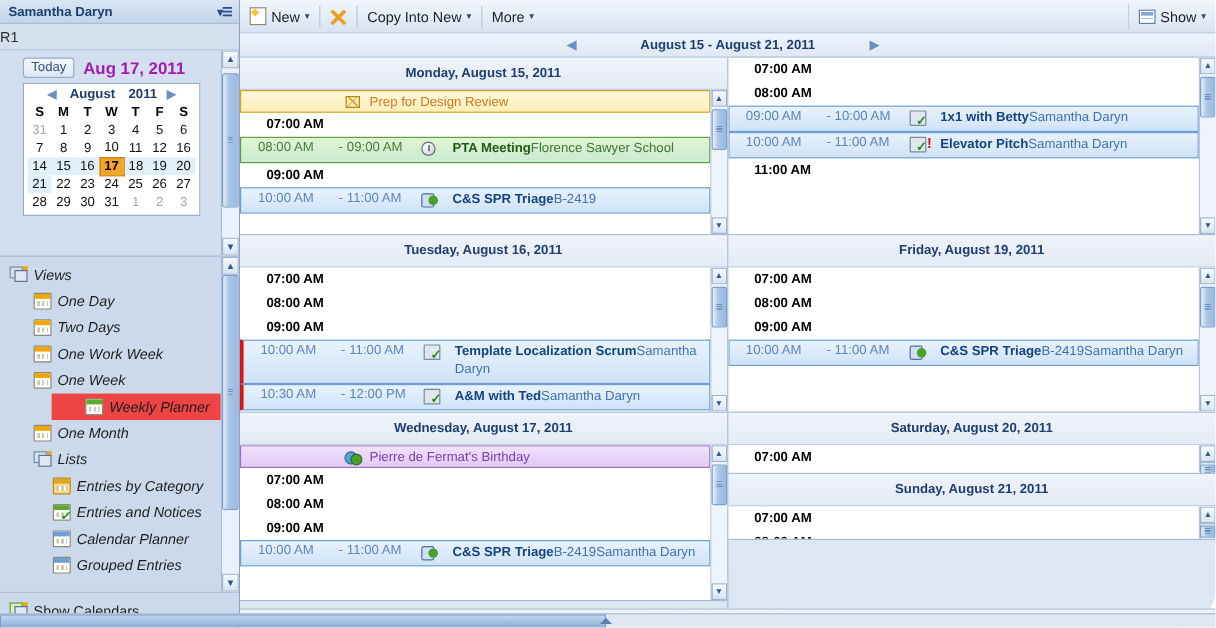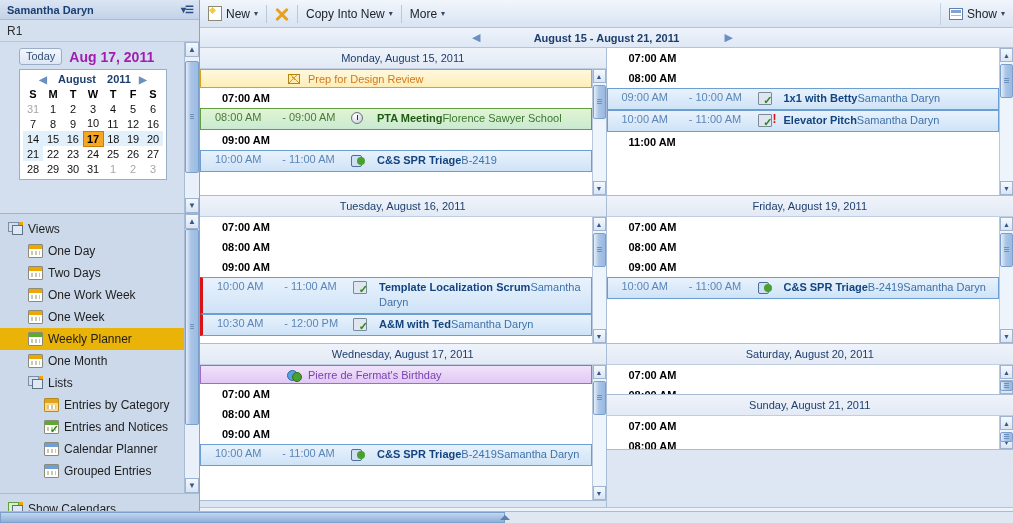--- a/index.html
+++ b/index.html
@@ -9,20 +9,21 @@
     overflow: hidden;
     font-family: "Liberation Sans", sans-serif;
     font-size: 11px;
     background: #ffffff;
   }
   #app {
     width: 1013px; height: 523px;
     display: flex;
     position: relative;
     background: linear-gradient(to bottom,#e8eef7,#dce5f2);
+    border-radius: 32px;
   }
 
   
   #sidebar {
     width: 200px; height: 523px;
     display: flex; flex-direction: column;
     background: #ccd9ea;
     border-right: 1px solid #8ea3c0;
     position: relative;
   }
@@ -34,21 +35,20 @@
     padding: 0 4px 0 7px;
     font-weight: bold; font-size: 11px; color: #1b3f73;
   }
   .sb-title .label { flex: 1; }
   .sb-menu-icon { color:#2a4f87; font-size:10px; letter-spacing:-1px; padding-right:2px;}
   .sb-sub {
     height: 22px;
     background: #d5e0ee;
     border-bottom: 1px solid #b5c6dd;
     display:flex; align-items:center;
-    padding-left: 7px;
     font-size: 12px; color: #2e2e2e;
   }
   .sb-upper {
     height: 172px;
     position: relative;
     background: #d3dfee;
     border-bottom: 1px solid #9fb3cd;
     overflow: hidden;
   }
   .datebar {
@@ -94,29 +94,30 @@
     background: #f5a623;
     border: 1px solid #c97c06;
     font-weight: bold; color:#000;
   }
 
   
   .sb-views {
     flex: 1; position: relative;
     background: #ccd9ea;
     overflow: hidden;
+    font-style: italic;
   }
   .vlist { padding: 4px 0 0 0; }
   .vrow {
     display:flex; align-items:center; gap:5px;
     height: 22px; padding-left: 8px;
     font-size: 12px; color:#1d1d1d;
   }
   .vrow.indent1 { padding-left: 28px; }
-  .vrow.selected { background: #eab308; }
+  .vrow.selected { background: #ef4444; margin-left: 43px; }
   .sb-foot {
     height: 30px; border-top: 1px solid #a9bcd6;
     background:#ccd9ea;
     display:flex; align-items:center; gap:5px;
     padding-left: 8px;
     font-size: 12px; color:#1d1d1d;
   }
 
   
   .vicon { width:15px; height:14px; position:relative; flex:none;
@@ -209,25 +210,25 @@
   .datenav .next { right: 280px; }
 
   .grid { flex:1; display:flex; overflow:hidden; }
   .gcol { width:50%; display:flex; flex-direction:column;
     border-right:1px solid #a9bcd6; }
   .gcol:last-child { border-right:none; }
 
   .day { display:flex; flex-direction:column; overflow:hidden;
     border-bottom:1px solid #a9bcd6; }
   .day-head {
-    height:21px; flex:none;
+    height:27px; flex:none;
     background: linear-gradient(to bottom,#eff3fa,#e3eaf5);
     border-bottom:1px solid #bfcee0;
     display:flex; align-items:center; justify-content:center;
-    font-size:11px; font-weight:normal; color:#1d3e6e;
+    font-size:11px; font-weight:bold; color:#1d3e6e;
   }
   .day-body { flex:1; display:flex; overflow:hidden; background:#fff; }
   .day-entries { flex:1; overflow:hidden; }
 
   .hourrow {
     height:20px; display:flex; align-items:center;
     padding-left:22px;
     font-size:11px; font-weight:bold; color:#000;
     border-bottom:1px solid #fff;
   }

